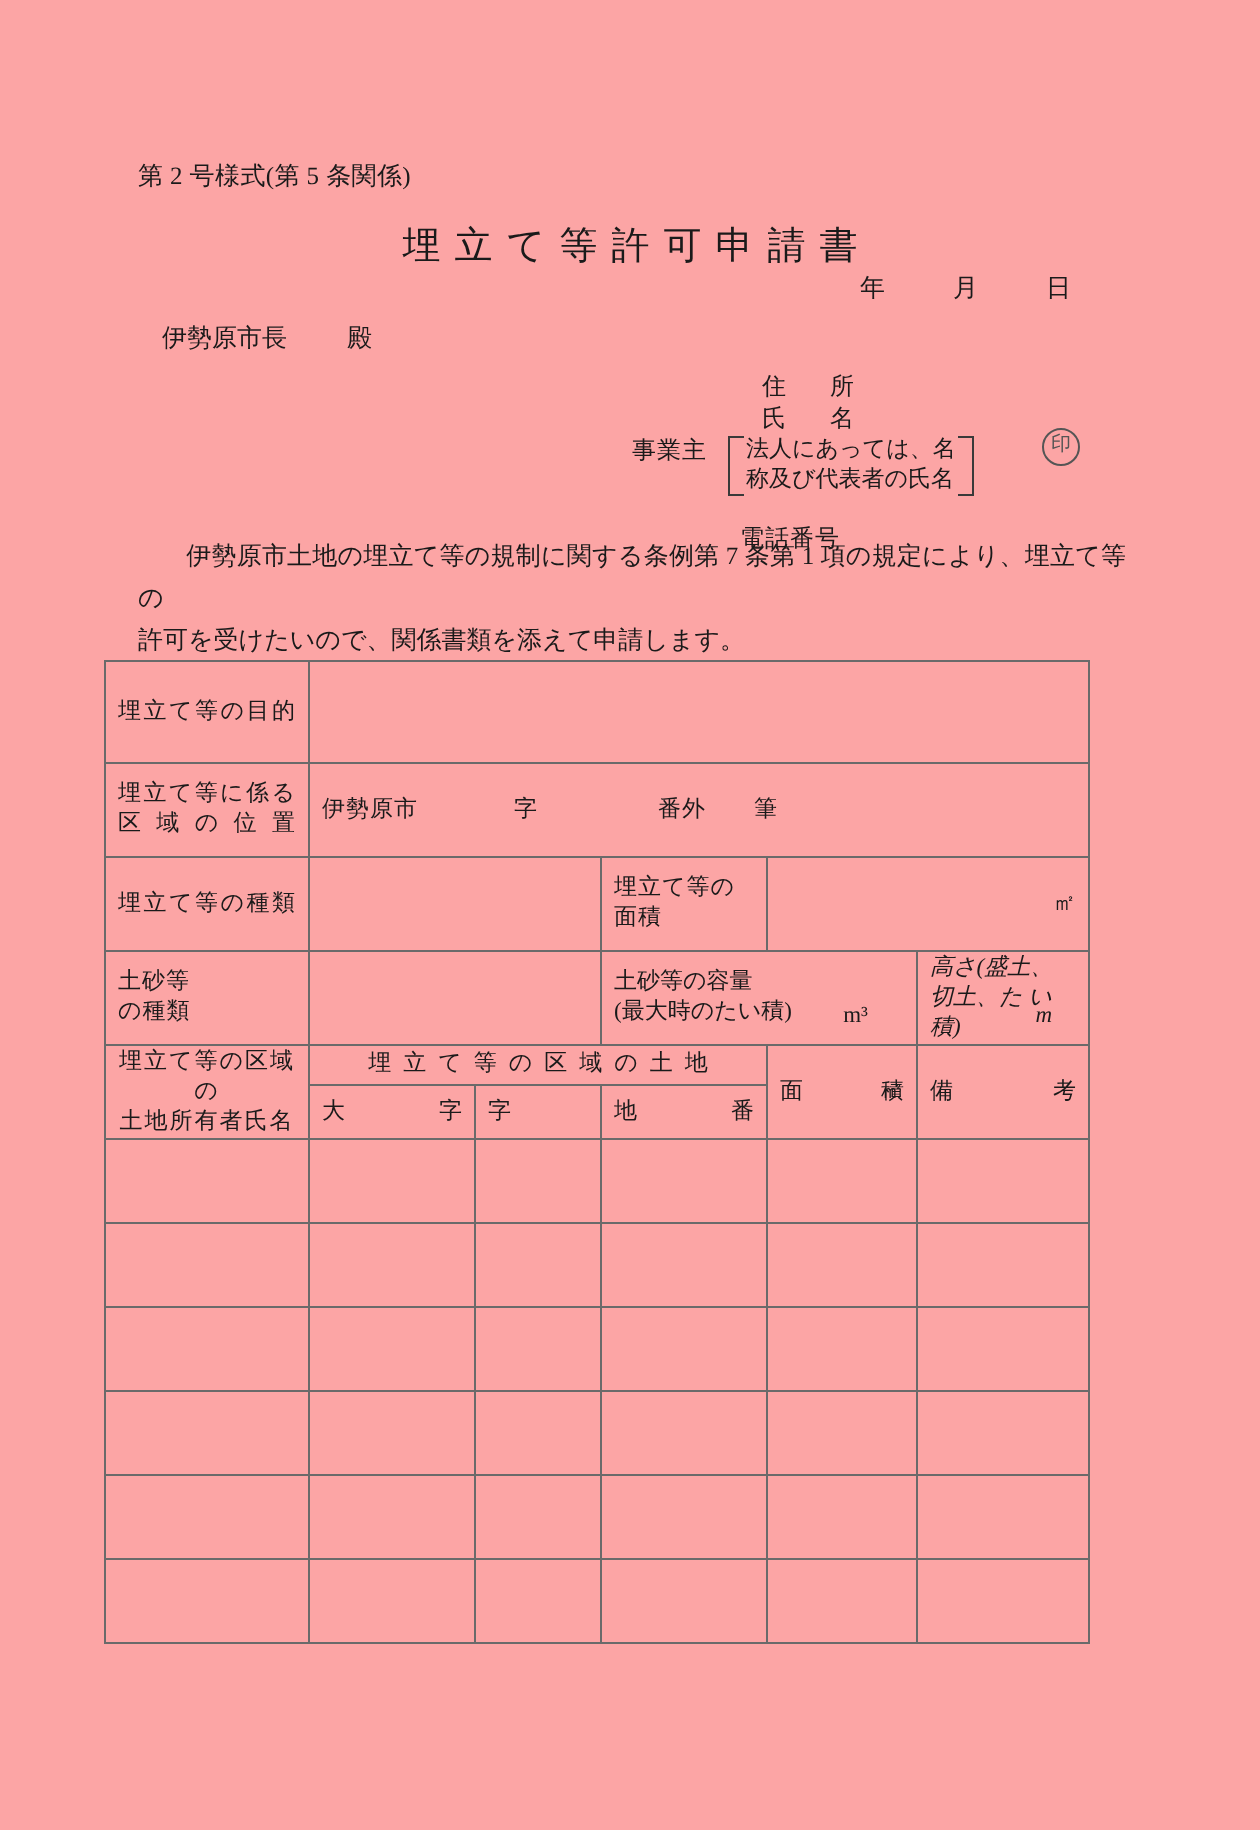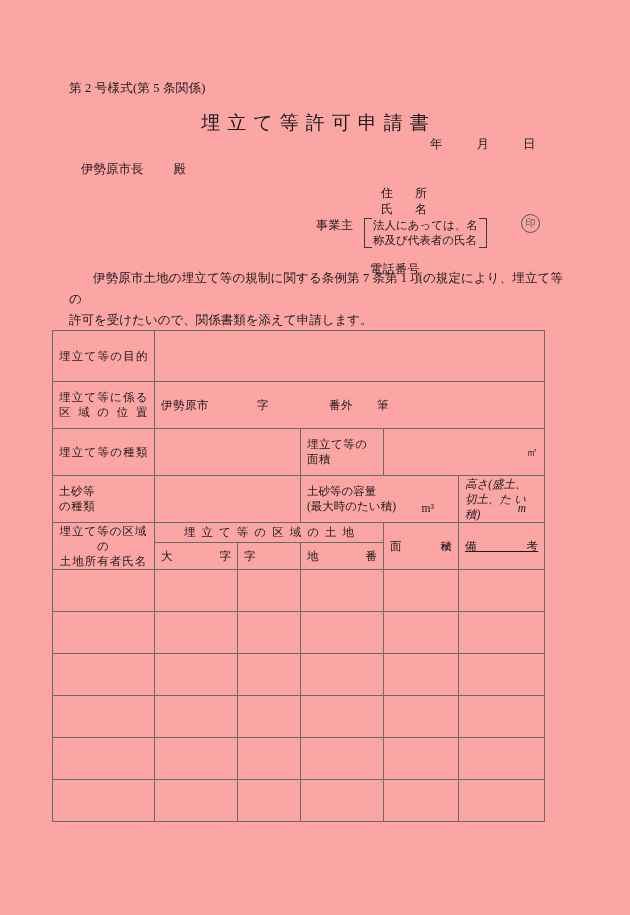--- a/index.html
+++ b/index.html
@@ -220,21 +220,20 @@
     right: 6px;
     top: 16px;
     letter-spacing: 0;
   }
   .hdr-note {
     text-align: justify;
     text-align-last: justify;
     padding: 0 6px;
     vertical-align: top;
     line-height: 17px;
-    text-decoration: underline;
   }
   td.blank { height: 41px; }
 </style>
 </head>
 <body>
 
 <div class="page">
 
   <div class="form-no">第 2 号様式(第 5 条関係)</div>
 

